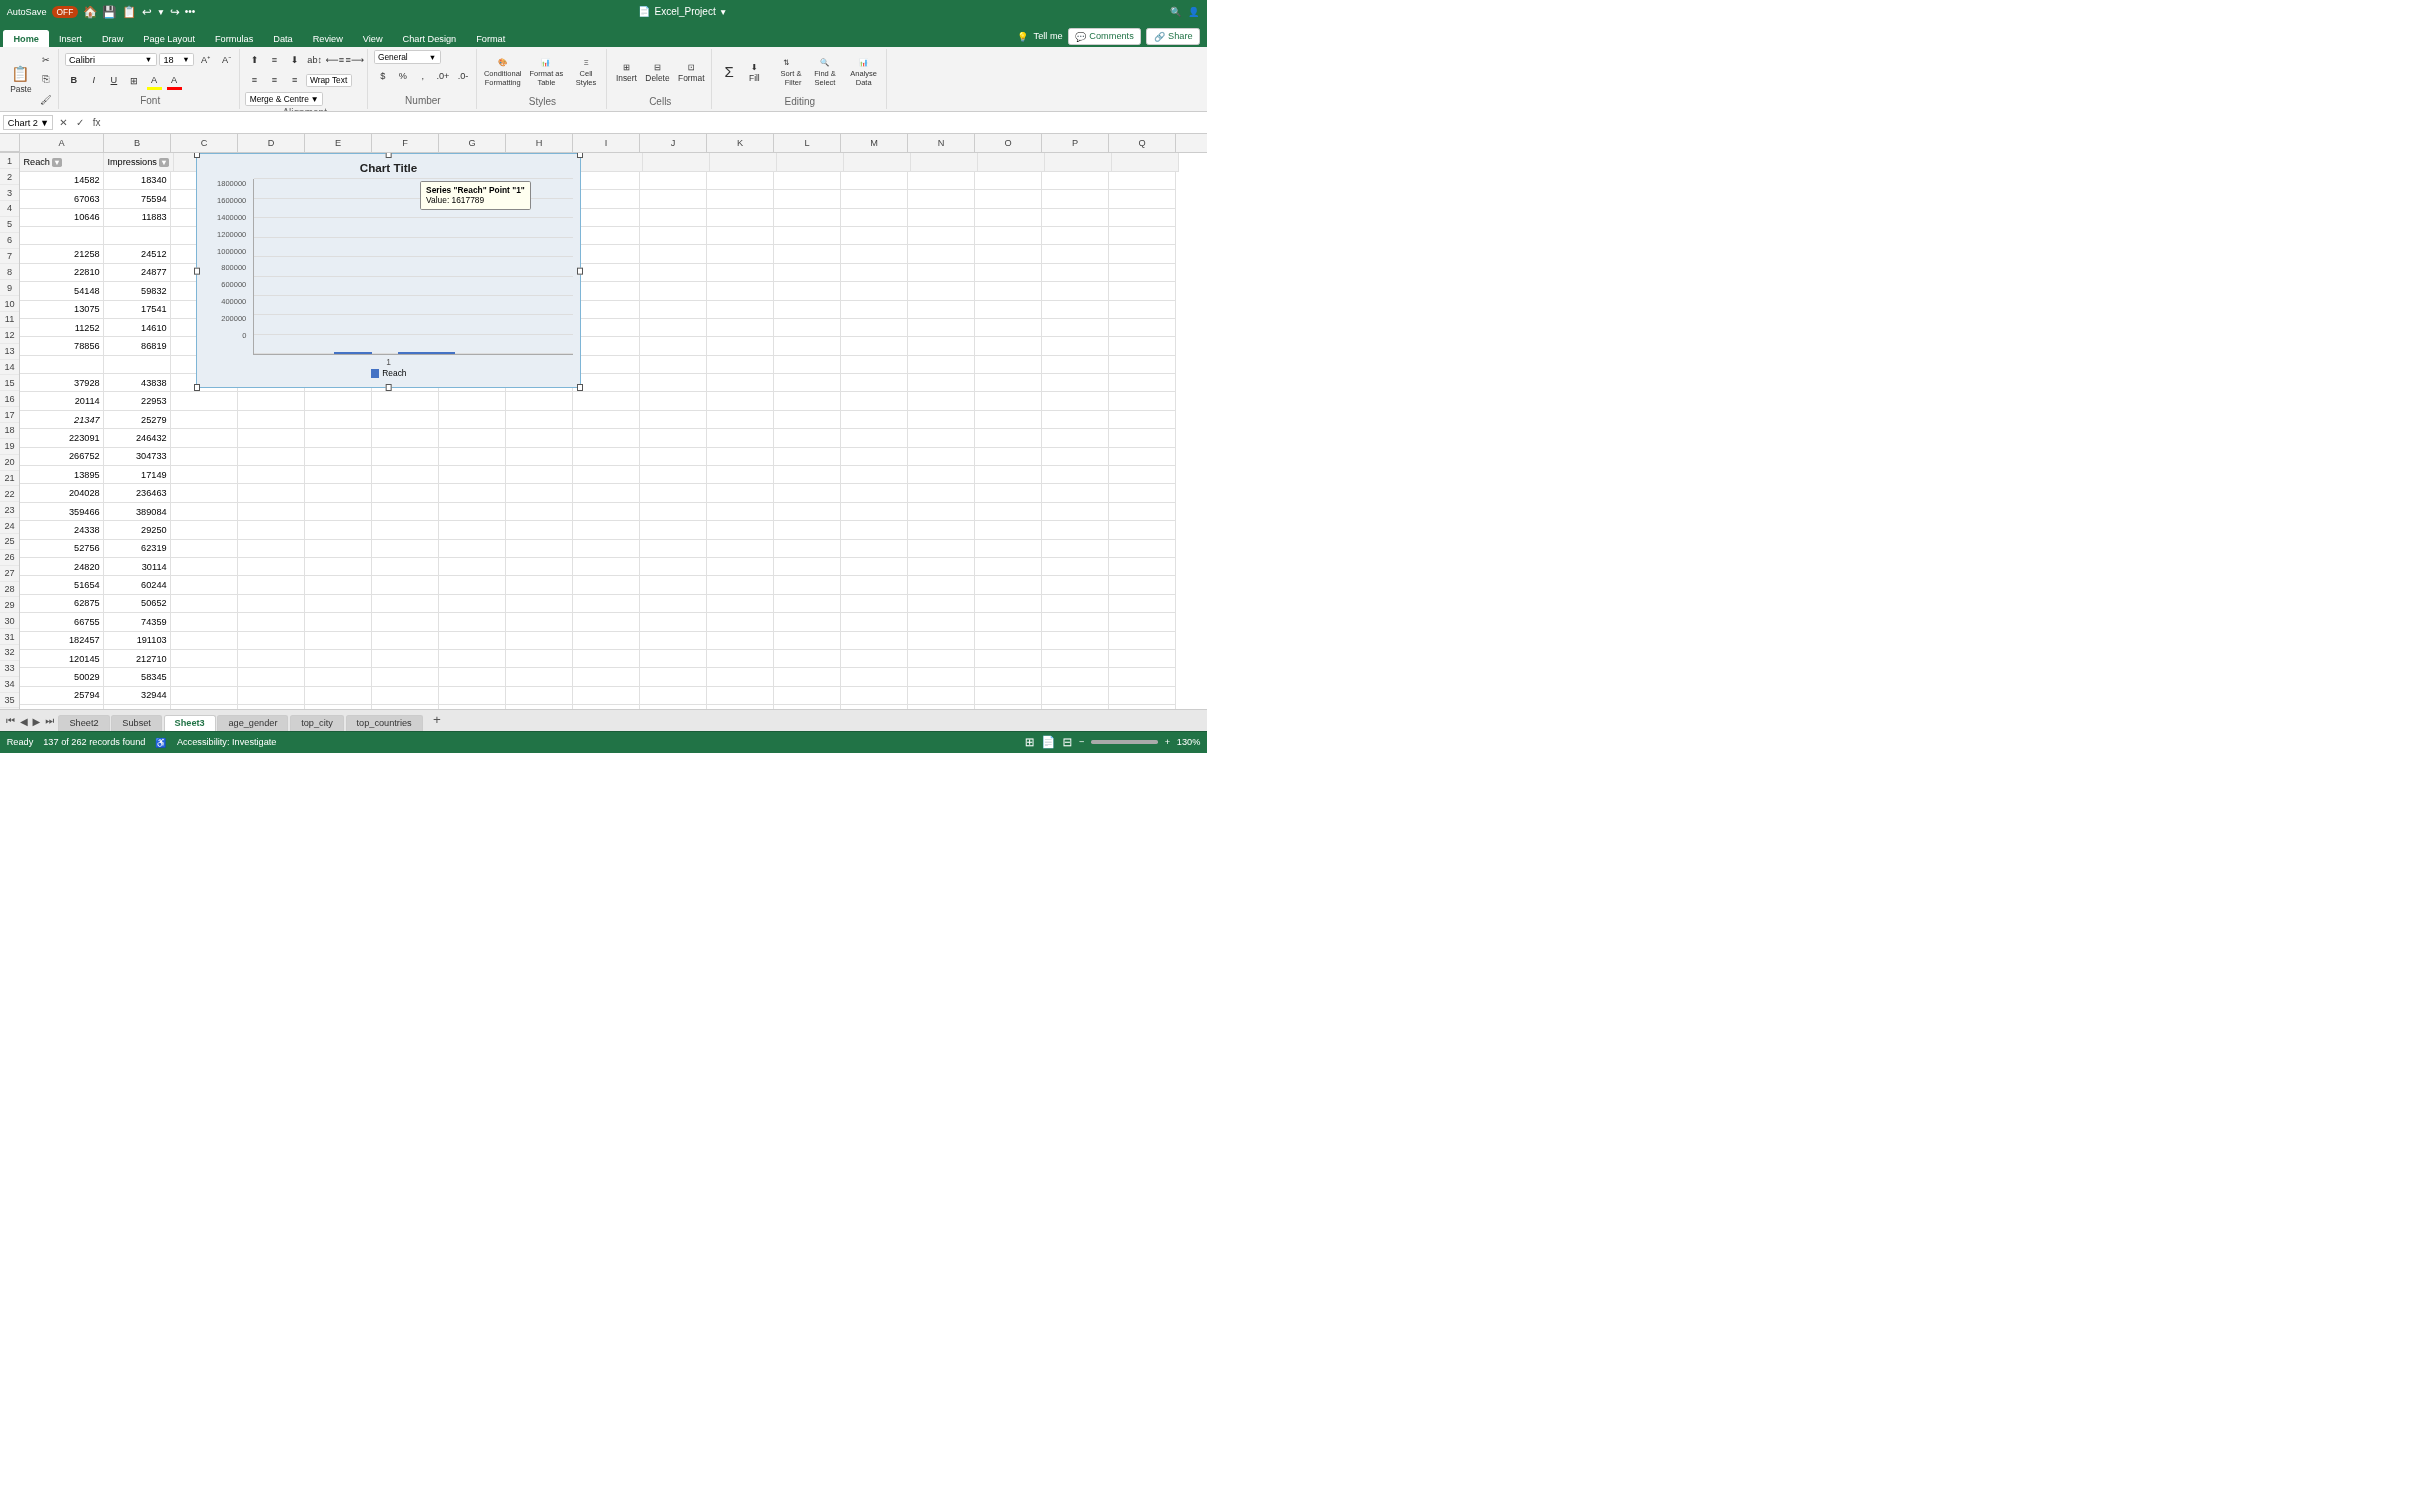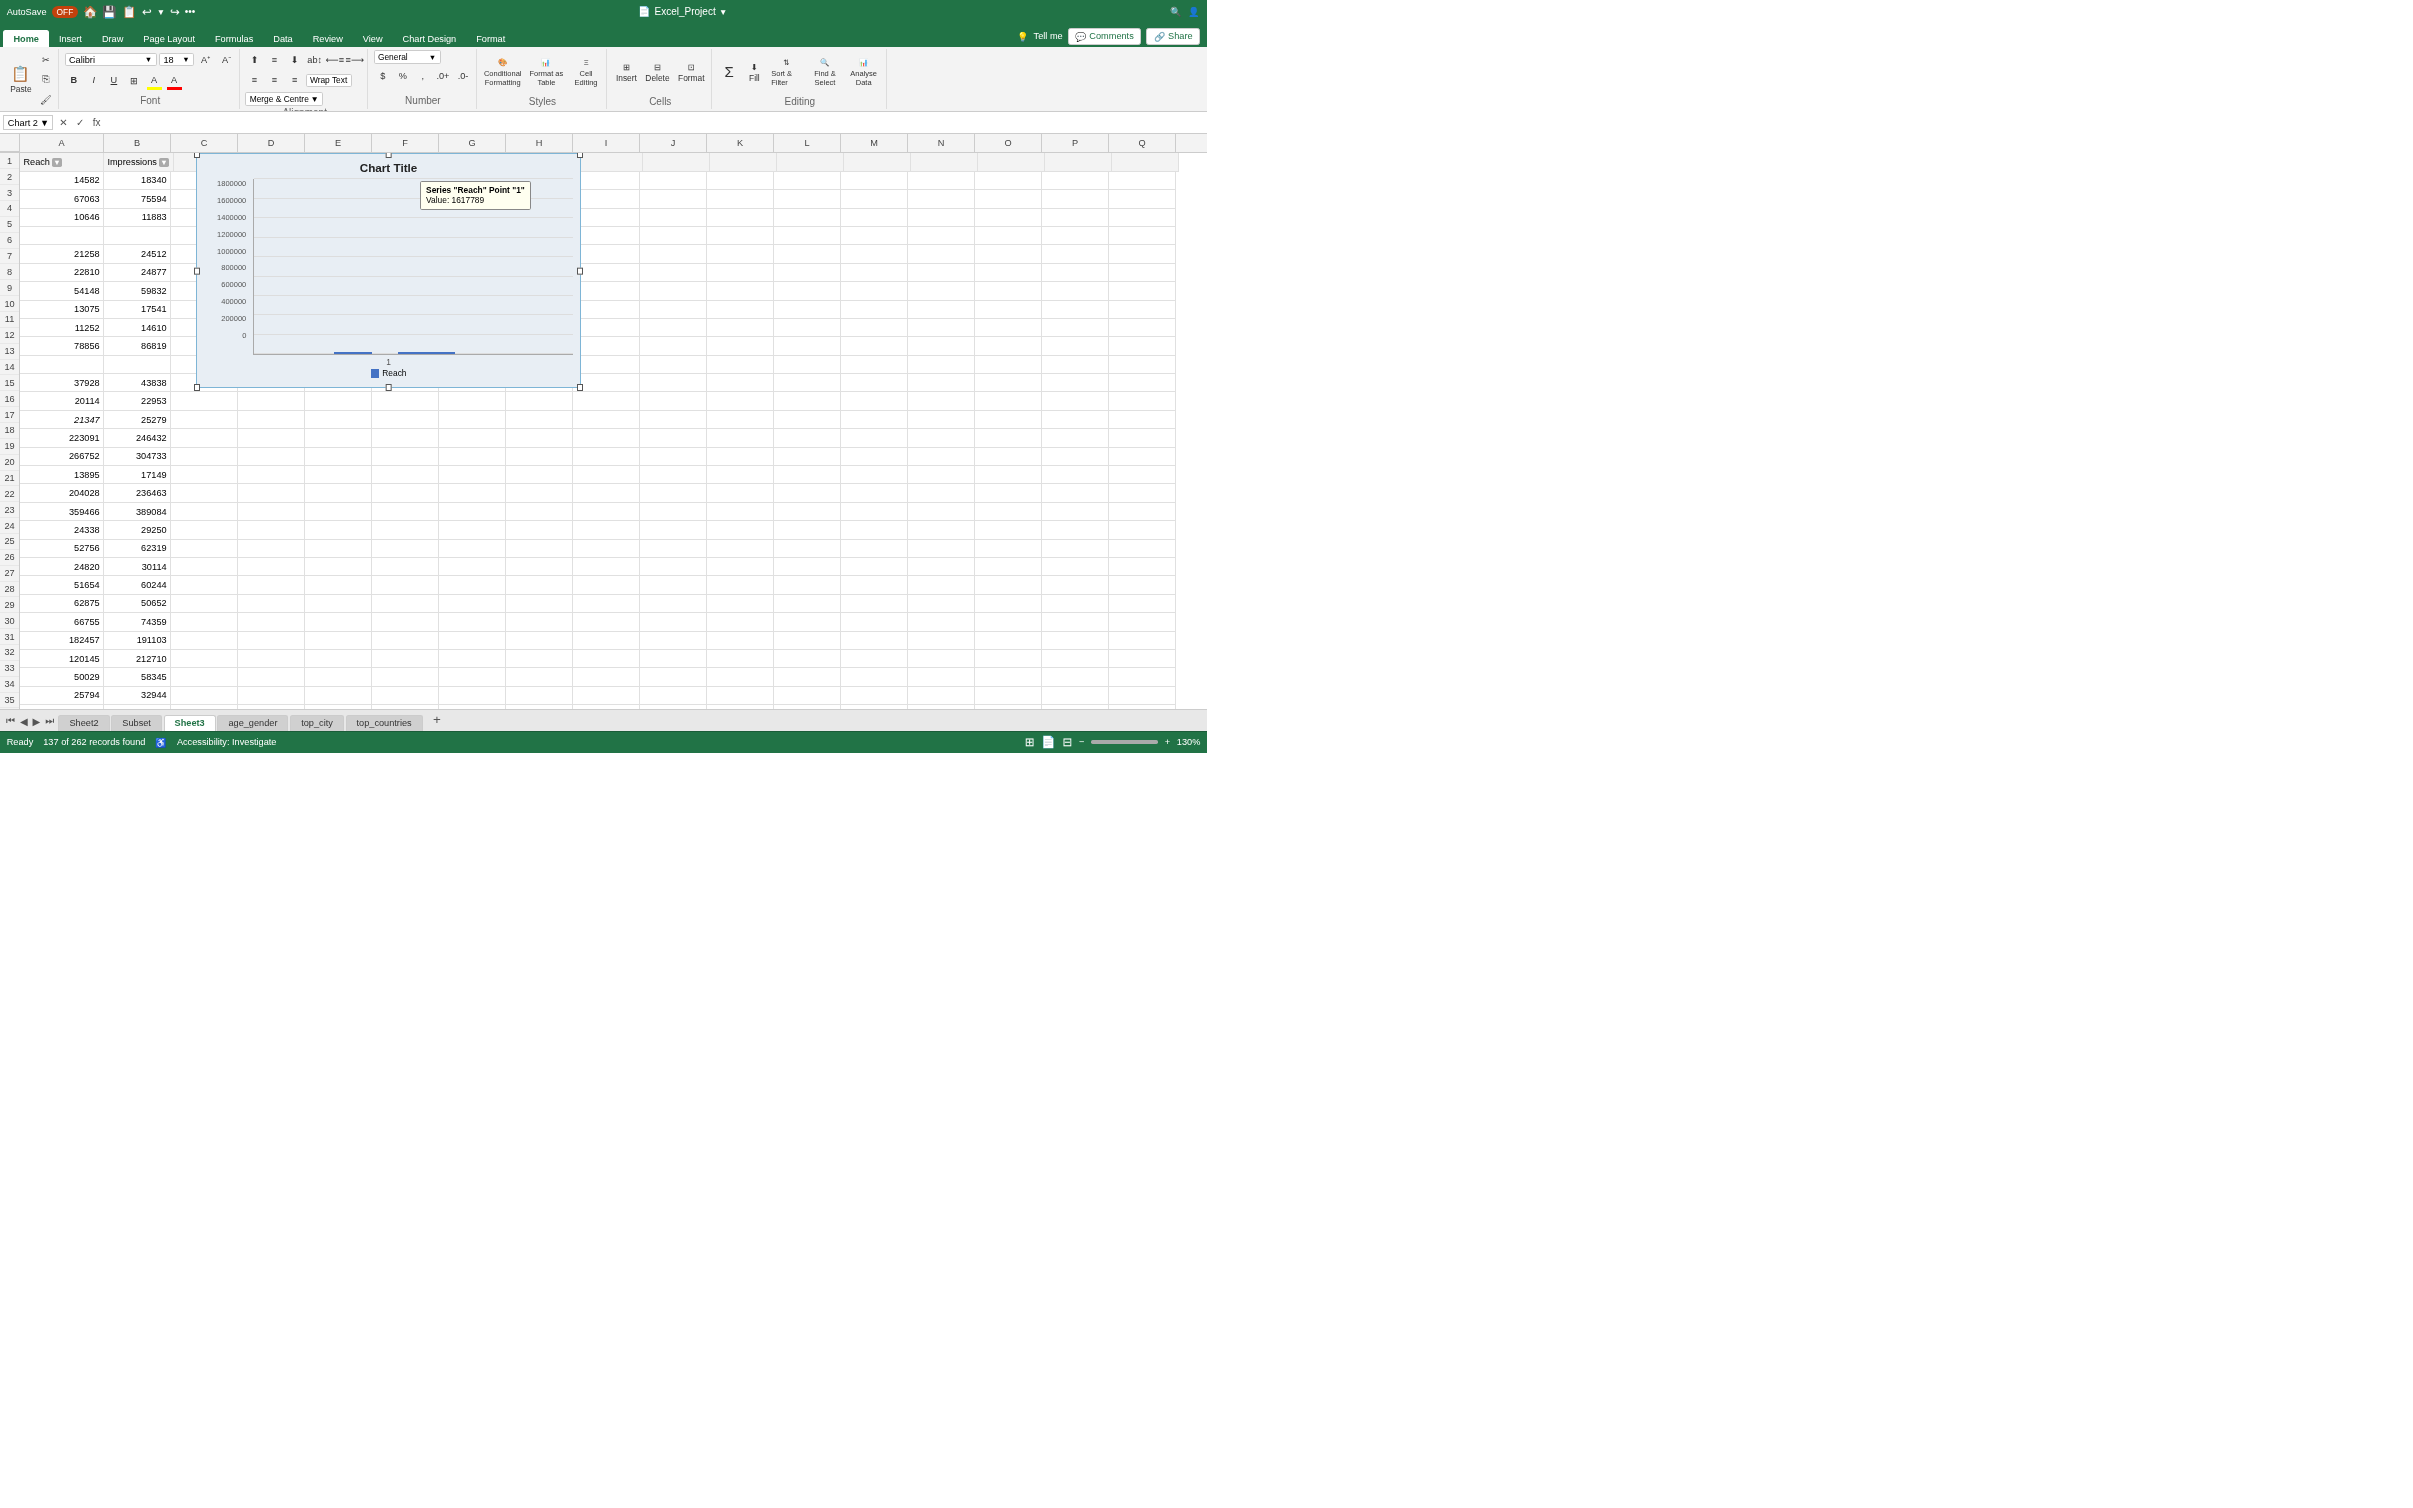--- a/index.html
+++ b/index.html
@@ -561,21 +561,21 @@
       <div class="r-btn" style="width:42px;font-size:7.5px;">
         <span>🎨</span>
         <span style="text-align:center;line-height:1.2;">Conditional Formatting</span>
       </div>
       <div class="r-btn" style="width:42px;font-size:7.5px;">
         <span>📊</span>
         <span style="text-align:center;line-height:1.2;">Format as Table</span>
       </div>
       <div class="r-btn" style="width:34px;font-size:7.5px;">
         <span>Ξ</span>
-        <span style="text-align:center;line-height:1.2;">Cell Editing</span>
+        <span style="text-align:center;line-height:1.2;">Cell Styles</span>
       </div>
     </div>
     <div class="ribbon-group-label">Styles</div>
   </div>
 
   <div class="ribbon-group">
     <div class="ribbon-group-inner">
       <div class="r-btn">
         <span>⊞</span>
         <span>Insert</span>
@@ -597,21 +597,21 @@
       <div class="r-btn">
         <span style="font-size:15px;">Σ</span>
         <span></span>
       </div>
       <div class="r-btn" style="font-size:8.4px;">
         <span>⬇</span>
         <span>Fill</span>
       </div>
       <div class="r-btn" style="font-size:7.5px;width:37px;">
         <span>⇅</span>
-        <span style="text-align:left;line-height:1.2;">Sort &amp; Filter</span>
+        <span style="text-align:right;line-height:1.2;">Sort &amp; Filter</span>
       </div>
       <div class="r-btn" style="font-size:7.5px;width:37px;">
         <span>🔍</span>
         <span style="text-align:center;line-height:1.2;">Find &amp; Select</span>
       </div>
       <div class="r-btn" style="font-size:7.5px;width:37px;">
         <span>📊</span>
         <span style="text-align:center;line-height:1.2;">Analyse Data</span>
       </div>
     </div>

